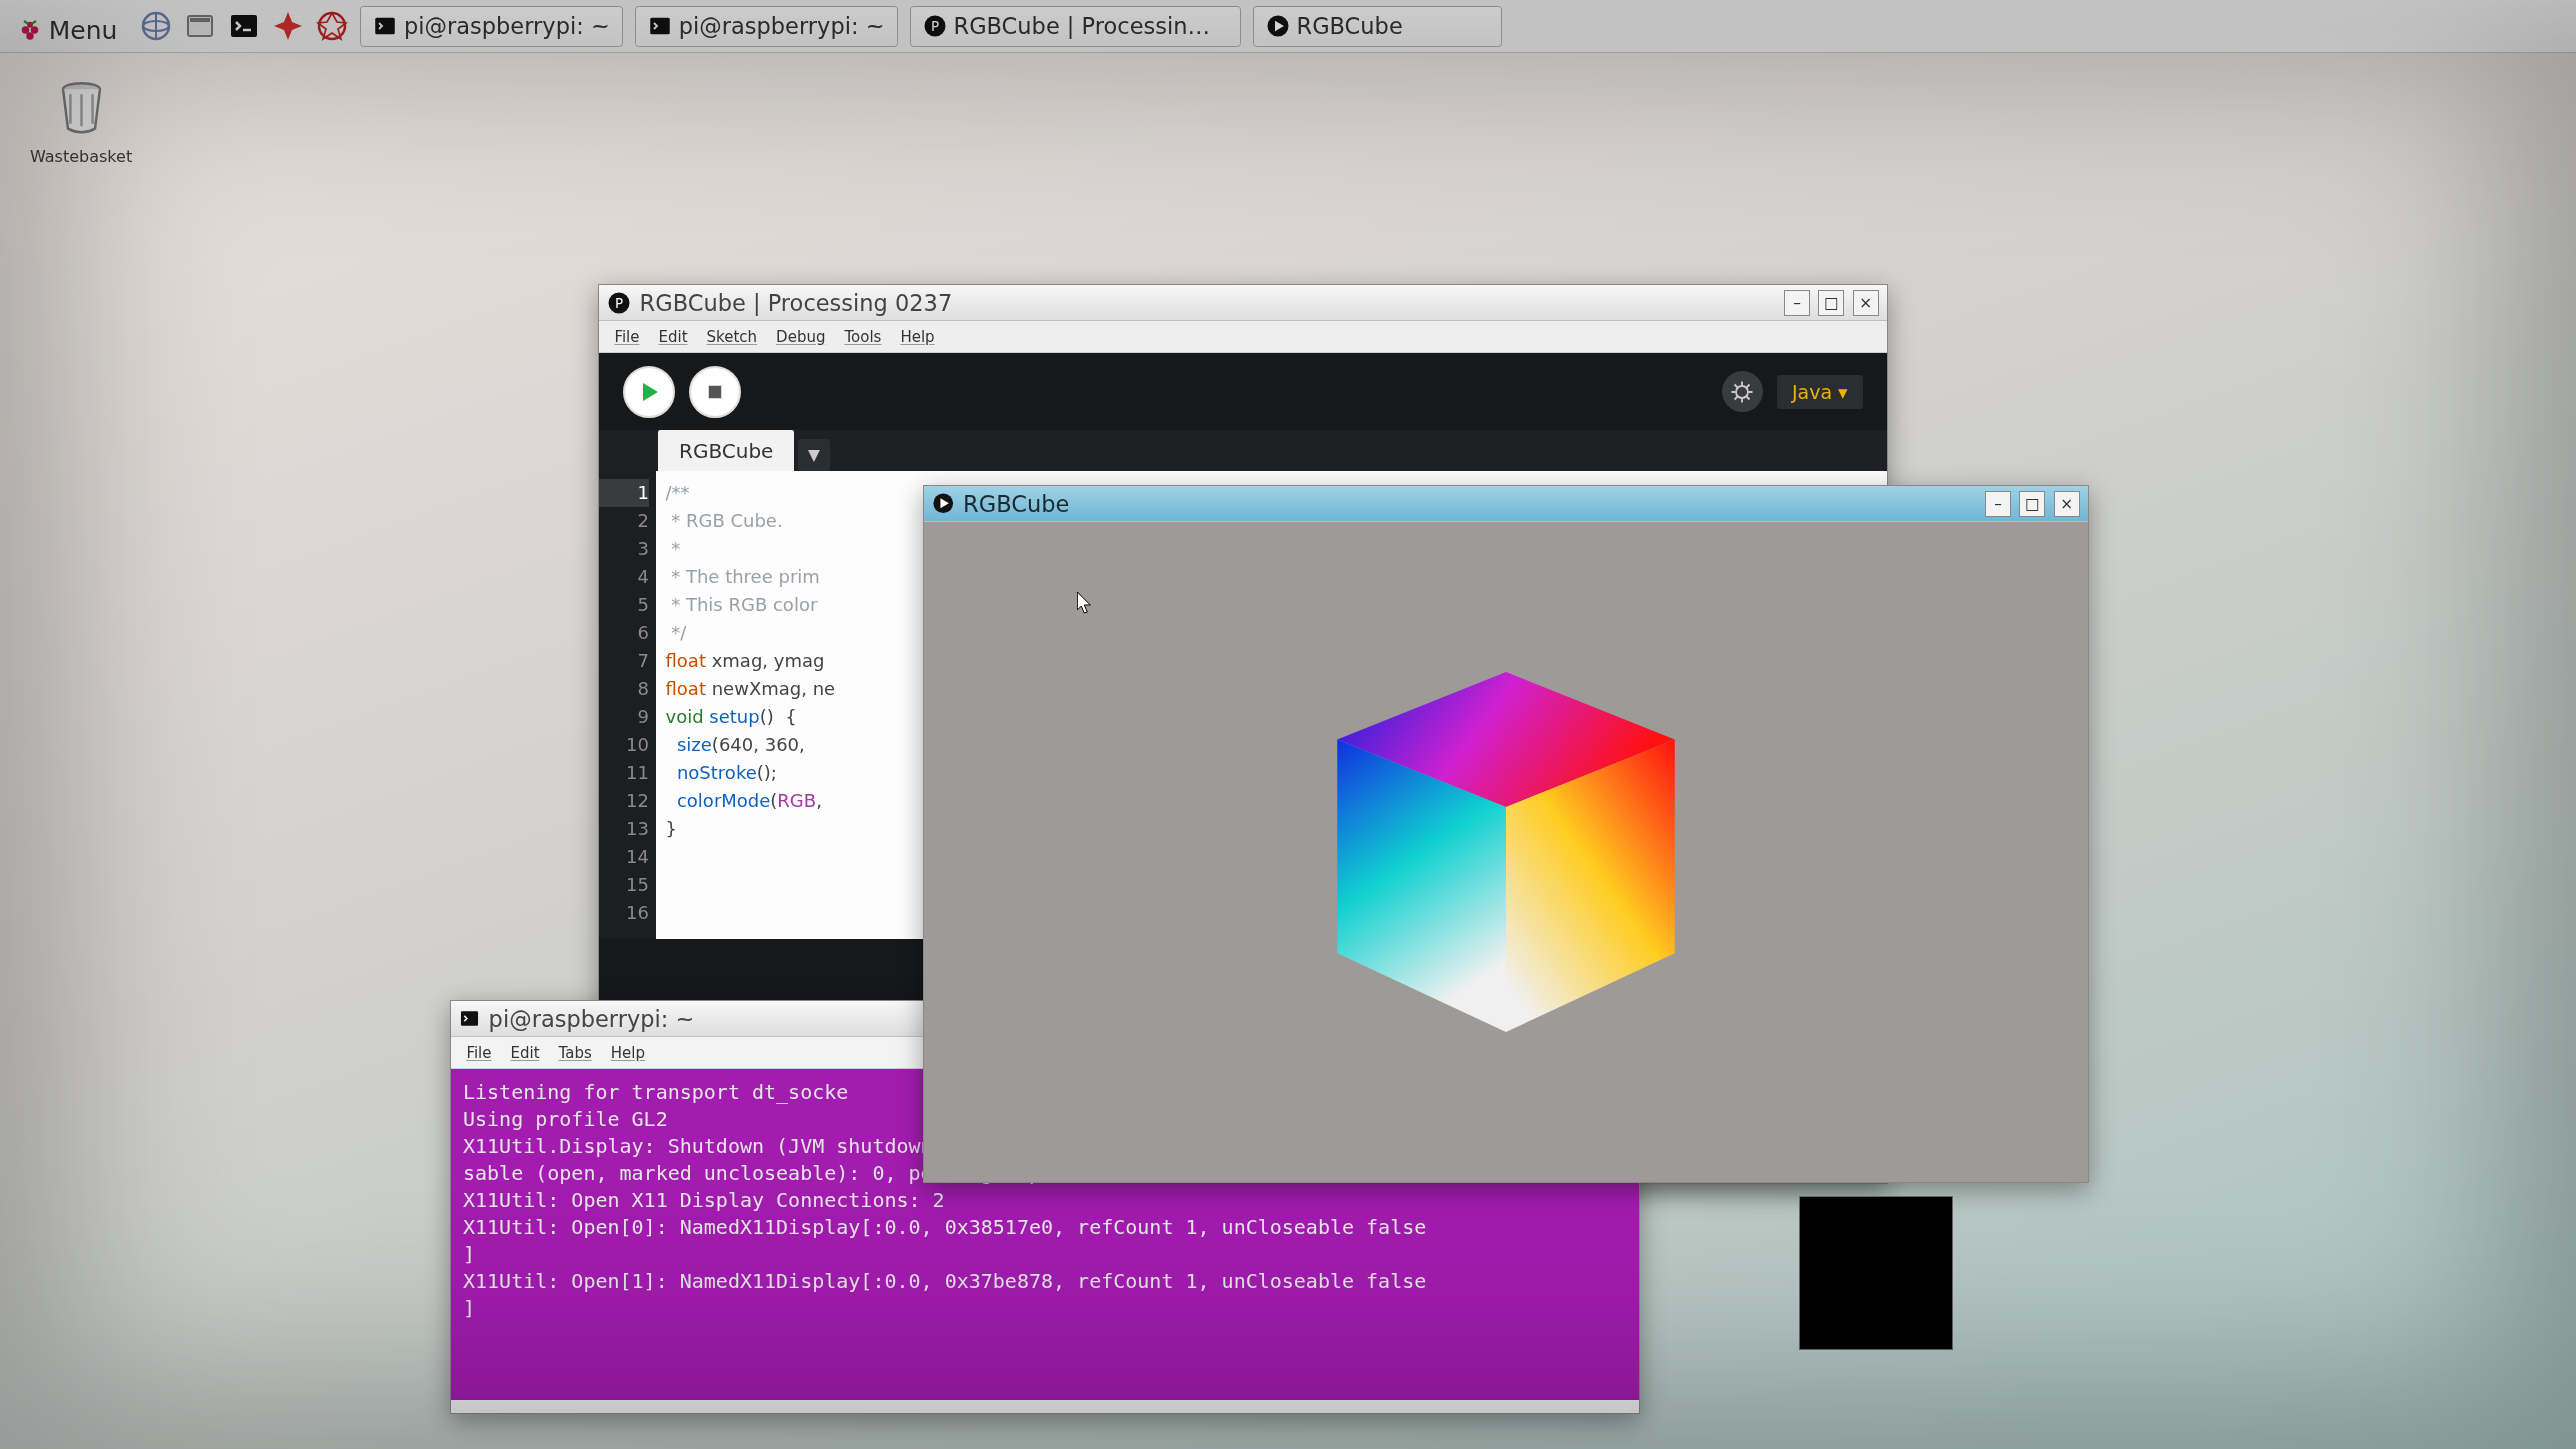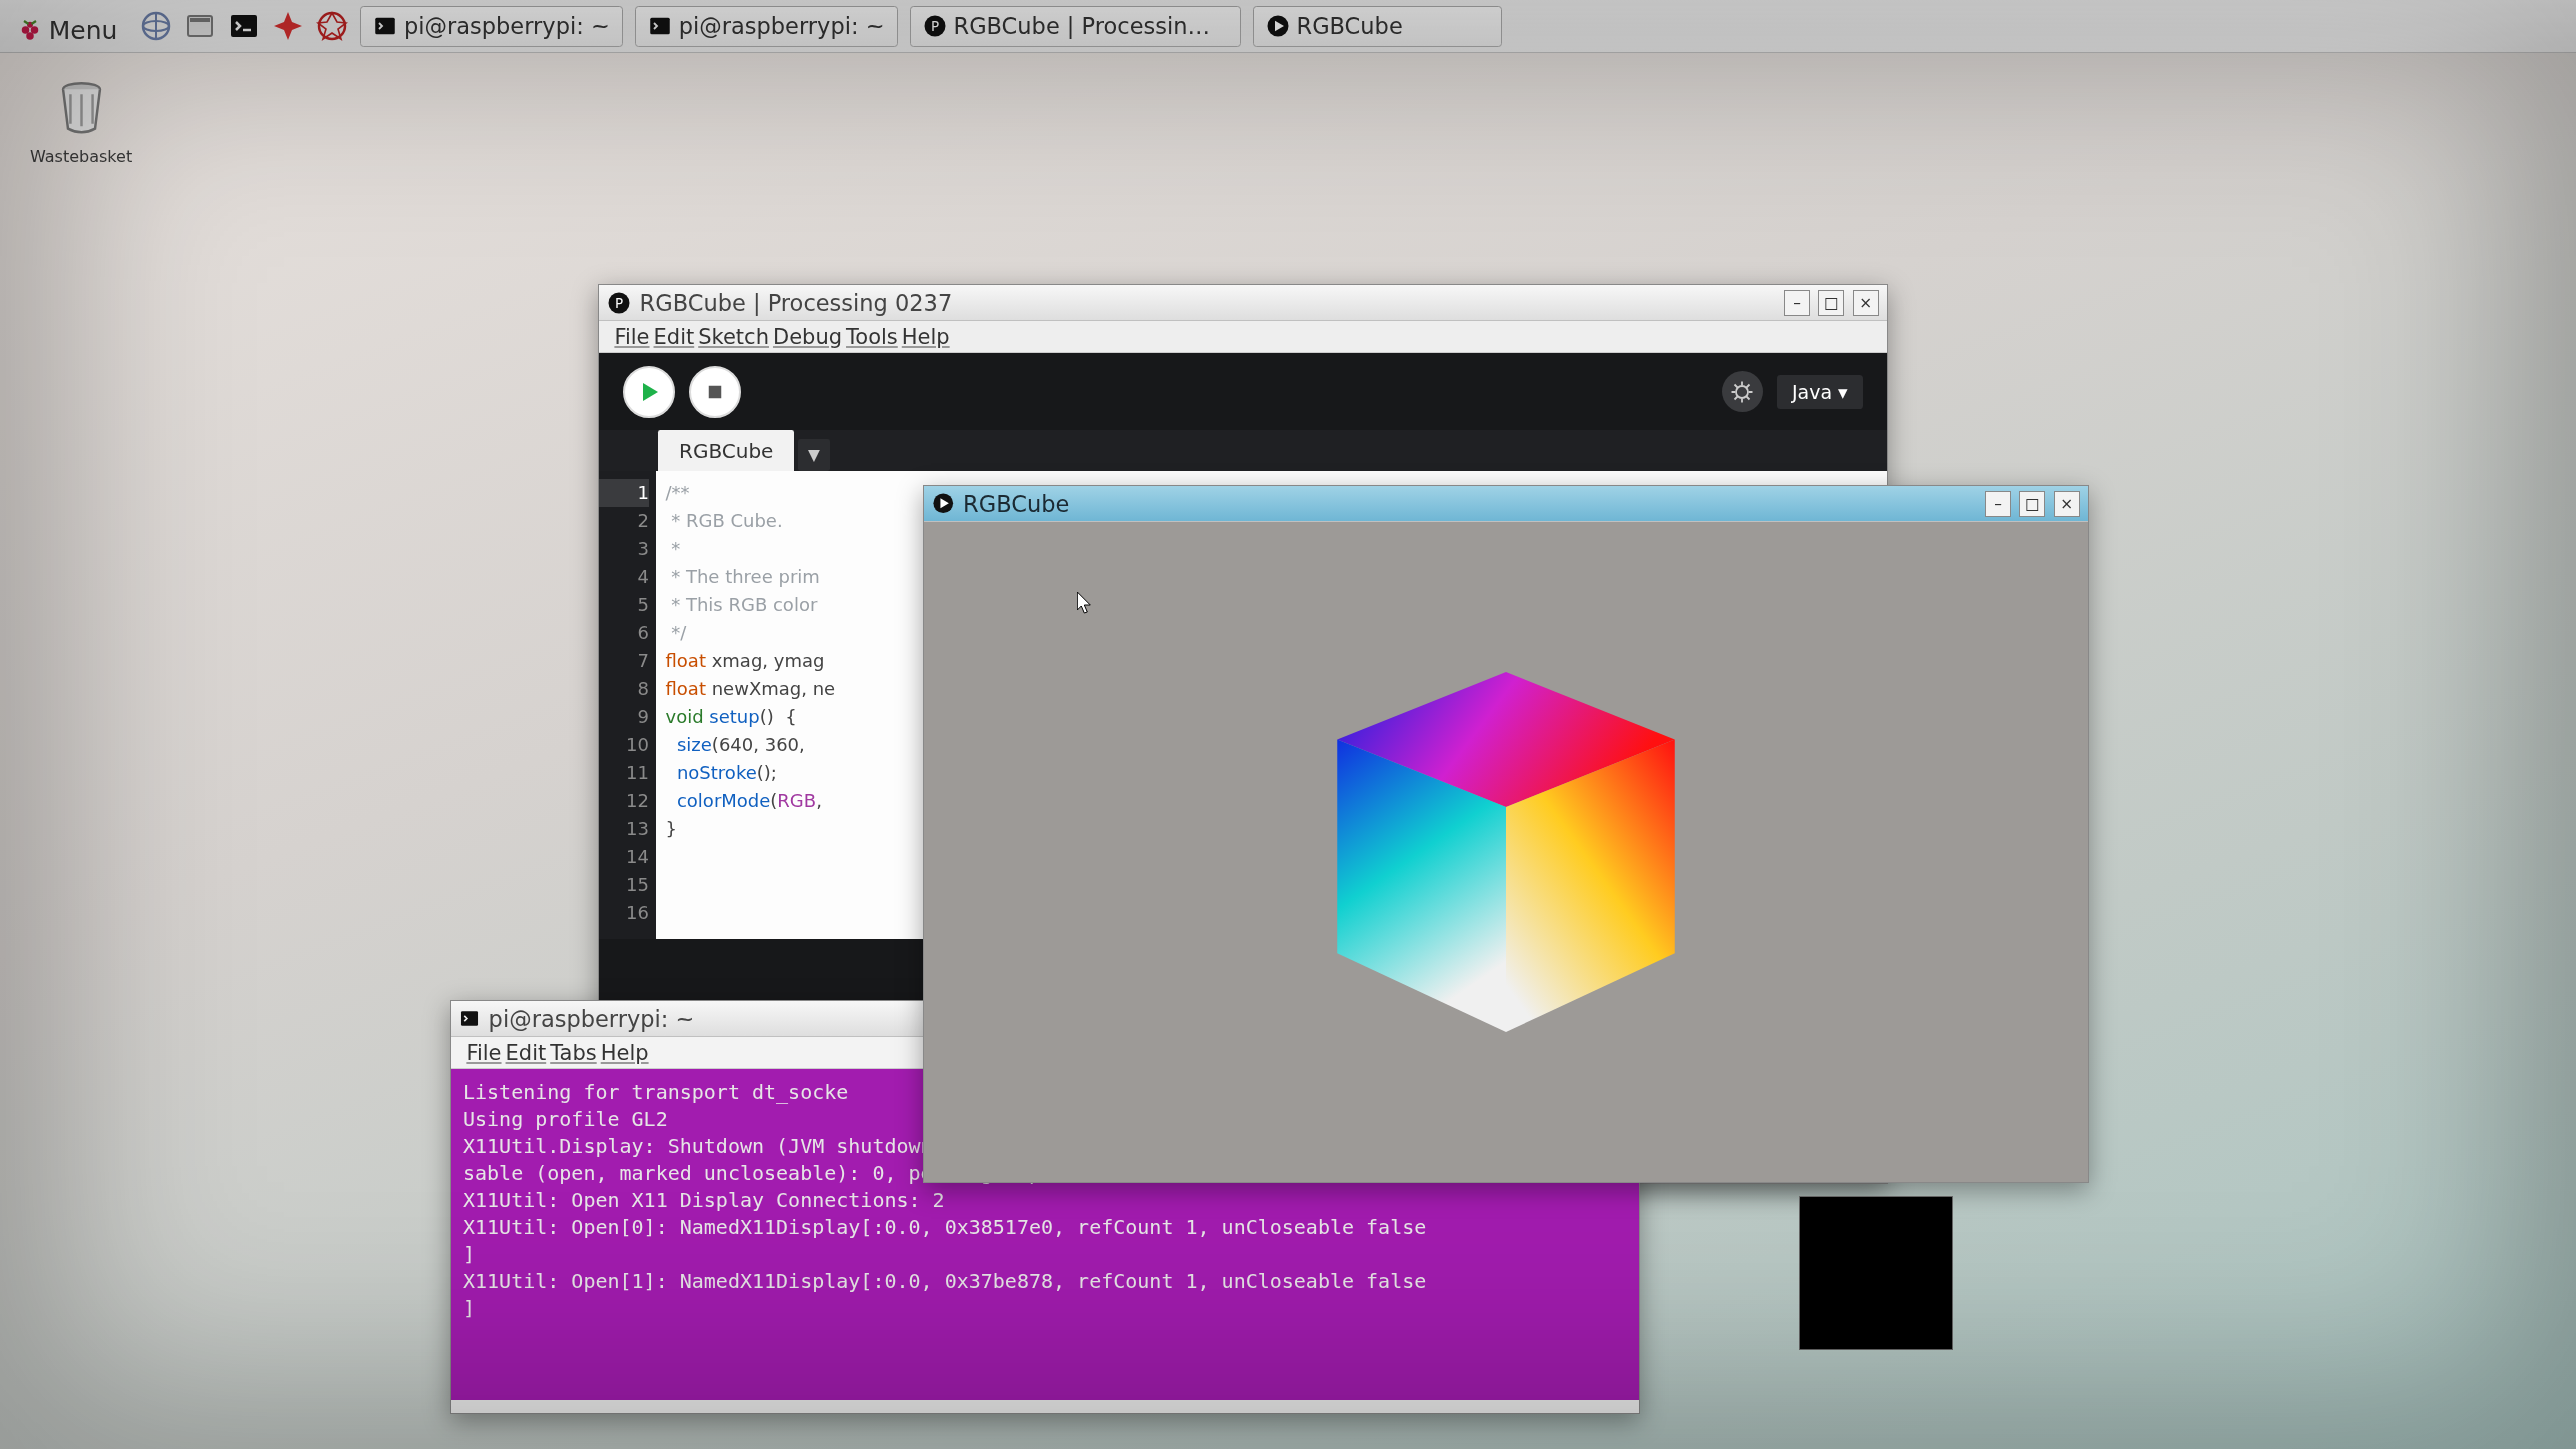--- a/index.html
+++ b/index.html
@@ -15,30 +15,30 @@
 
 
 .desktop-icon { position:absolute; top:77px; left:30px; text-align:center; font-size:16px; color:#3a3a3a; }
 .desktop-icon .bin { width:59px; height:59px; margin:0 auto 7px; }
 
 
 .win { position:absolute; background:#eee; border:1.2px solid #888; box-shadow:0 7px 24px rgba(0,0,0,.35); }
 .titlebar { height:36px; background:linear-gradient(#f7f7f7,#dedede); border-bottom:1.2px solid #c0c0c0; display:flex; align-items:center; gap:8.3px; padding:0 8.3px; font-size:22.5px; color:#444; }
 .titlebar .spacer { flex:1; }
 .winbtn { width:26px; height:26px; border:1.2px solid #888; background:#f3f3f3; display:flex; align-items:center; justify-content:center; font-size:15.4px; color:#333; }
-.menubar { height:32px; display:flex; align-items:center; gap:4px; padding:0 15.4px; font-size:21px; color:#333; background:#eeeeee; border-bottom:1.2px solid #ccc; }
+.menubar { height:32px; display:flex; align-items:center; gap:19px; padding:0 15.4px; font-size:15px; color:#333; background:#eeeeee; border-bottom:1.2px solid #ccc; }
 .menubar span { text-decoration:underline; text-decoration-color:#999; text-underline-offset:2.4px; }
 
 
 .proc-toolbar { height:77px; background:#17181a; display:flex; align-items:center; gap:14px; padding:0 24px; }
 .round-btn { width:52px; height:52px; border-radius:50%; background:#fff; display:flex; align-items:center; justify-content:center; border:2.4px solid #dcdcdc; }
 .round-btn.run svg { fill:#1eb24a; }
 .round-btn.stop svg { fill:#555; }
 .proc-toolbar .spacer{flex:1;}
-.mode-pill { background:#2c2d30; color:#ffffff; padding:6px 15.4px; border-radius:3.6px; font-size:19px; display:flex; align-items:center; gap:7px; }
+.mode-pill { background:#2c2d30; color:#eab308; padding:6px 15.4px; border-radius:3.6px; font-size:19px; display:flex; align-items:center; gap:7px; }
 .debug-circ{width:41px;height:41px;border-radius:50%;background:#3a3b3e;display:flex;align-items:center;justify-content:center;color:#ccc;font-size:18px;}
 
 .tabrow { height:41px; background:#1f2023; display:flex; align-items:flex-end; padding-left:59px; gap:0; }
 .tab { background:#f2f2f2; color:#333; font-size:20px; padding:8.3px 21px; border-top-left-radius:2.4px; border-top-right-radius:2.4px; }
 .tab-drop{width:32px;height:32px;margin-left:3.6px;background:#2c2d30;color:#ccc;display:flex;align-items:center;justify-content:center;font-size:15.4px;border-radius:2.4px;}
 
 .editor { display:flex; background:#fdfdfd; height:468px; }
 .gutter { width:57px; background:#1d1e21; color:#8a8a8a; font-family:Menlo,Consolas,monospace; font-size:18px; text-align:right; padding:8.3px 7px 0 0; line-height:28px; }
 .gutter div.active{background:#3a3b3e;color:#fff;}
 .code { flex:1; font-family:Menlo,Consolas,monospace; font-size:18px; line-height:28px; padding:8.3px 0 0 9.5px; white-space:pre; color:#444; overflow:hidden;}

